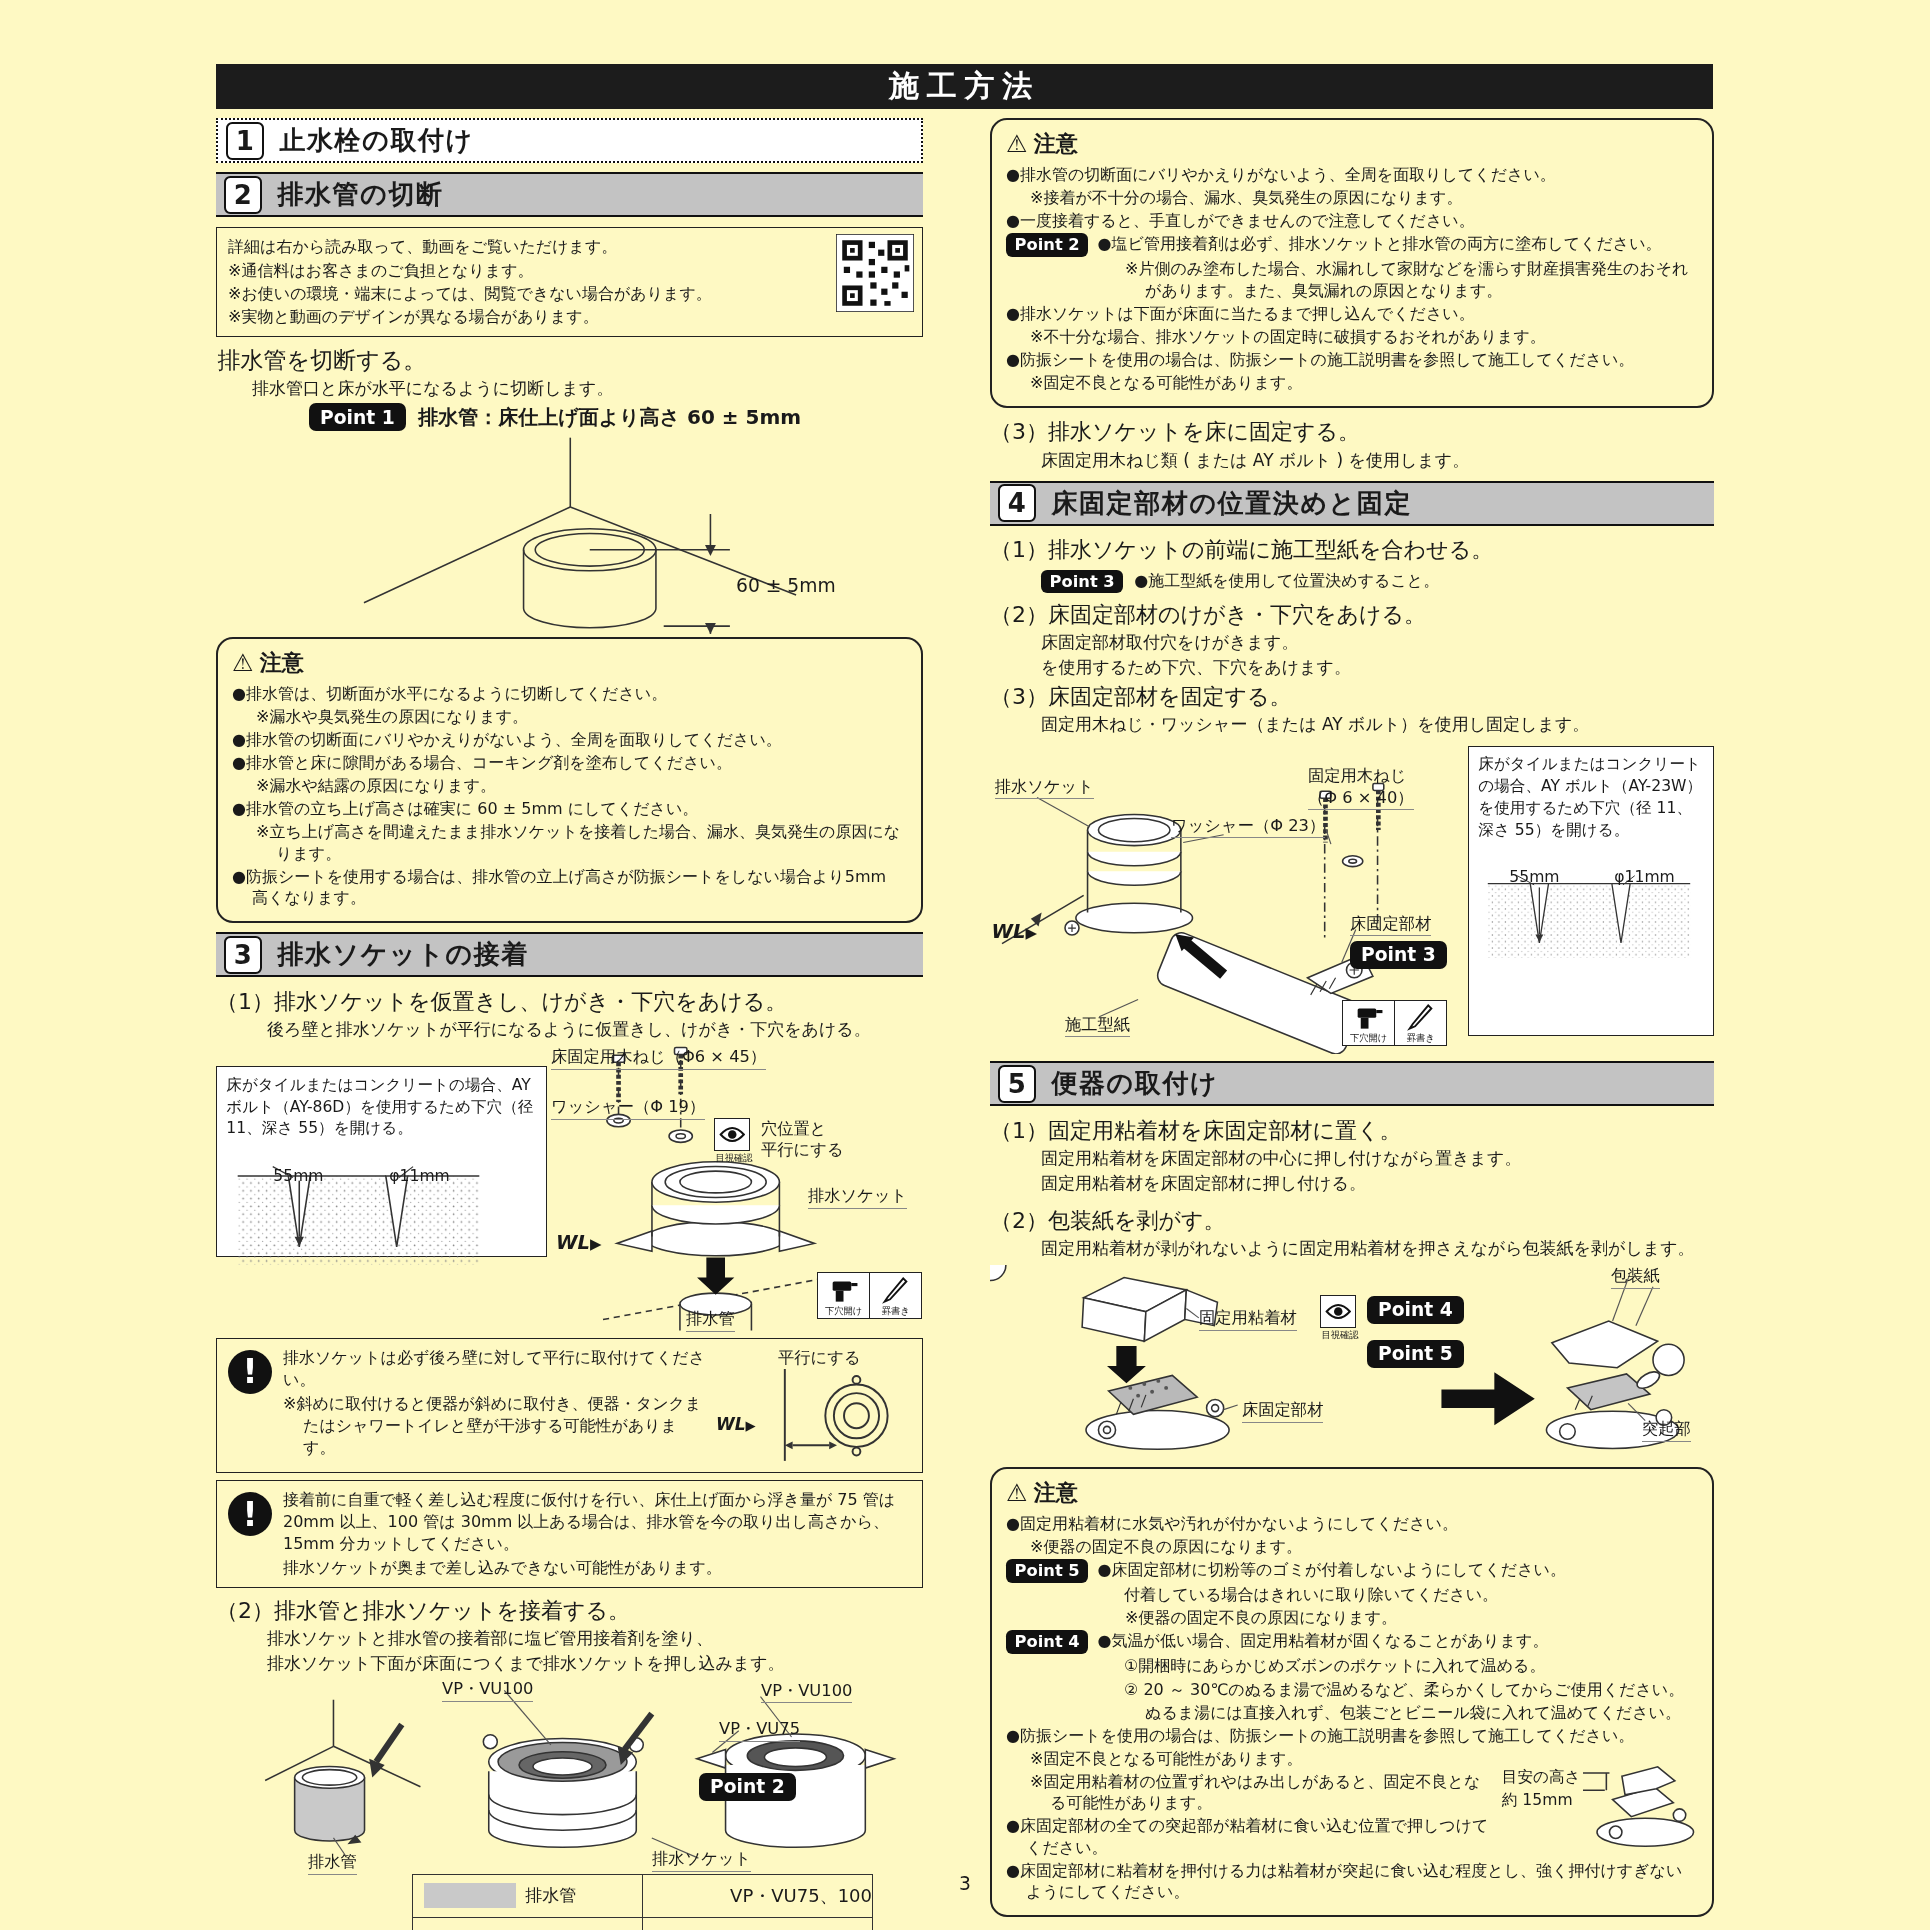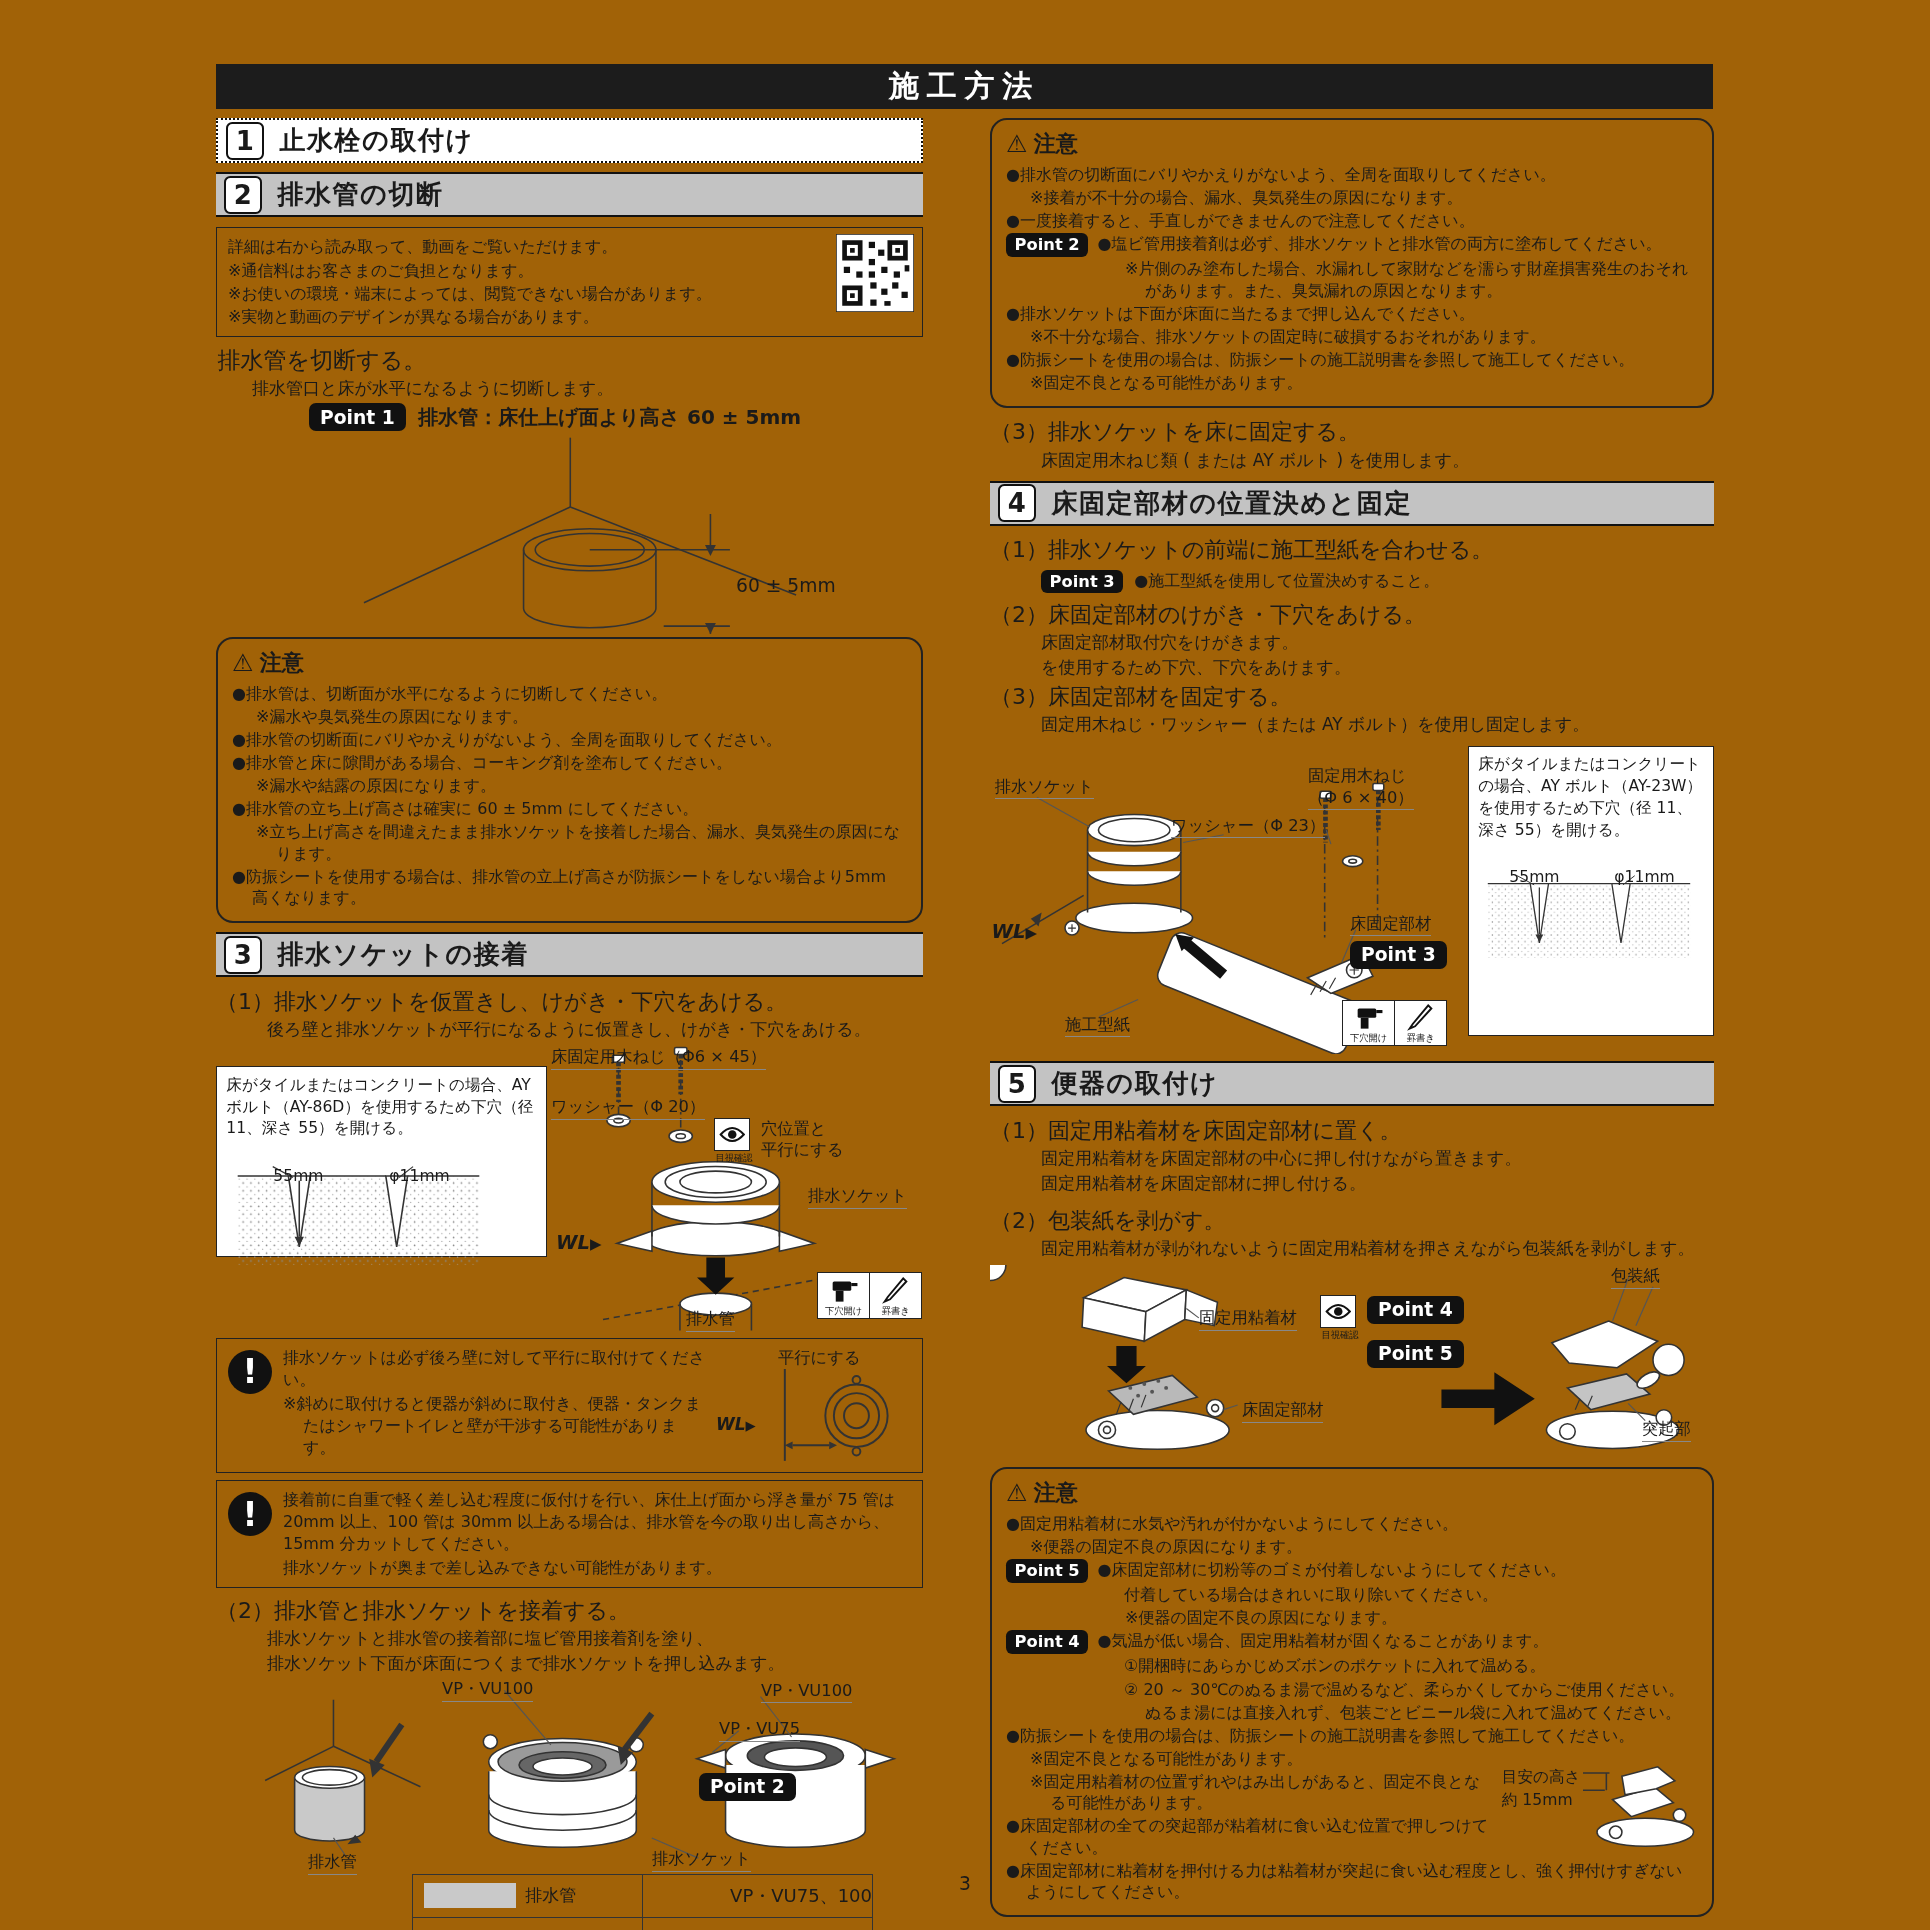--- a/index.html
+++ b/index.html
@@ -1,17 +1,17 @@
 <!DOCTYPE html>
 <html style="font-size:12.5px"><head>
 <meta charset="utf-8">
 <style>
   html,body{margin:0;padding:0;background:#fff;}
   body{width:1930px;height:1930px;font-family:"DejaVu Sans","Liberation Sans",sans-serif;color:#1a1a1a;position:relative;}
-  .page{position:absolute;inset:0;background:#a16207;overflow:hidden;}
+  .page{position:absolute;inset:0;background:#fef9c3;overflow:hidden;}
   .titlebar{position:absolute;left:216px;top:64px;width:1497px;height:45px;background:#1c1c1c;color:#fff;
     display:flex;align-items:center;justify-content:center;font-size:30px;font-weight:bold;letter-spacing:7.8px;}
   .col{position:absolute;top:118px;}
   .col.left{left:216px;width:707px;}
   .col.right{left:990px;width:724px;}
   
   .sec{height:45px;display:flex;align-items:center;gap:15.6px;padding:0 7.8px;box-sizing:border-box;}
   .sec.dotted{border:2.3px dotted #111;background:#fff;margin-bottom:9.3px;}
   .sec.band{background:#c3c3c3;border-top:2.3px solid #111;border-bottom:2.3px solid #111;margin-bottom:9.3px;}
   .secnum{width:34px;height:34px;background:#fff;border:2.3px solid #111;border-radius:6.2px;flex:0 0 auto;
@@ -277,21 +277,21 @@
           <ellipse cx="205" cy="175" rx="65" ry="20"></ellipse>
           <ellipse cx="205" cy="175" rx="46" ry="14"></ellipse>
           <path d="M123 205 A82 24 0 0 0 287 205"></path>
           <ellipse cx="205" cy="332" rx="46" ry="14"></ellipse>
           <path d="M159 332 V366 M251 332 V366"></path>
         </g>
         <polygon points="193,272 217,272 217,298 229,298 205,320 181,298 193,298" fill="#111"></polygon>
       </svg>
 
       <span class="dlabel u" style="left:335px;top:0;">床固定用木ねじ（Φ6 × 45）</span>
-      <span class="dlabel u" style="left:335px;top:50px;">ワッシャー（Φ 20）</span>
+      <span class="dlabel u" style="left:335px;top:50px;">ワッシャー（Φ 19）</span>
 
       <div class="eyebox" style="left:498px;top:72px;">
         <div class="eb">
           <svg width="26.5" height="17" viewBox="0 0 34 22">
               <path d="M2 11 Q17 -6 32 11 Q17 28 2 11 Z" fill="none" stroke="#111" stroke-width="2.5"></path>
               <circle cx="17" cy="11" r="5.5" fill="#111"></circle>
             </svg>
         </div>
         <span class="eyecap">目視確認</span>
       </div>

